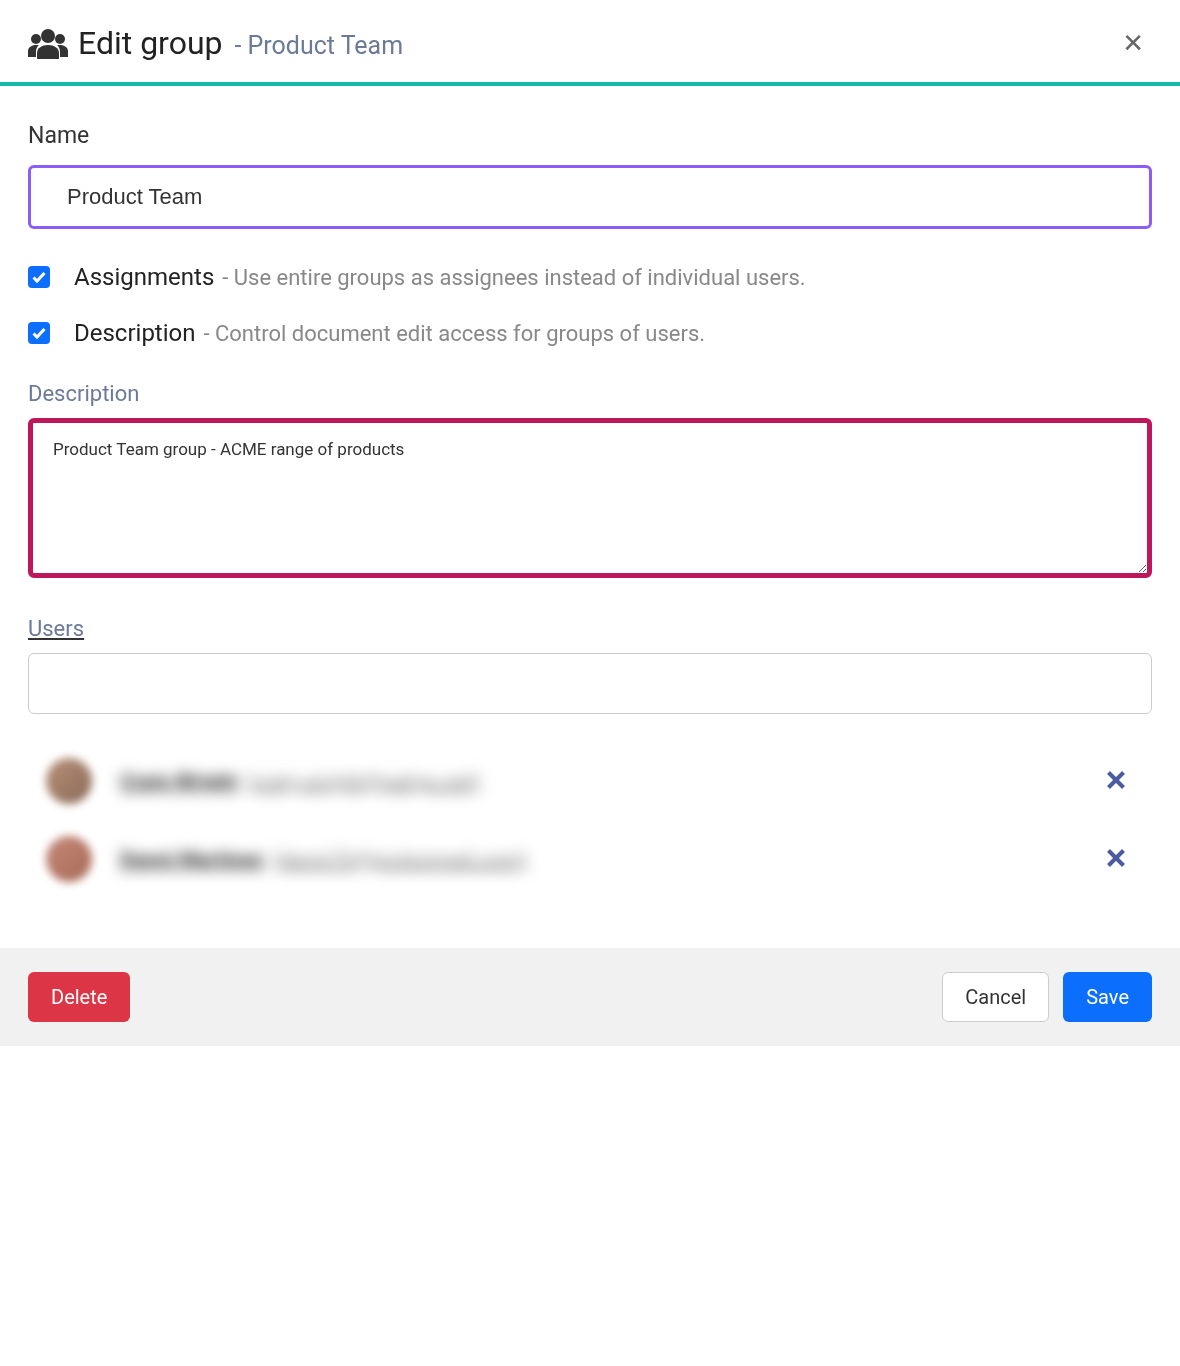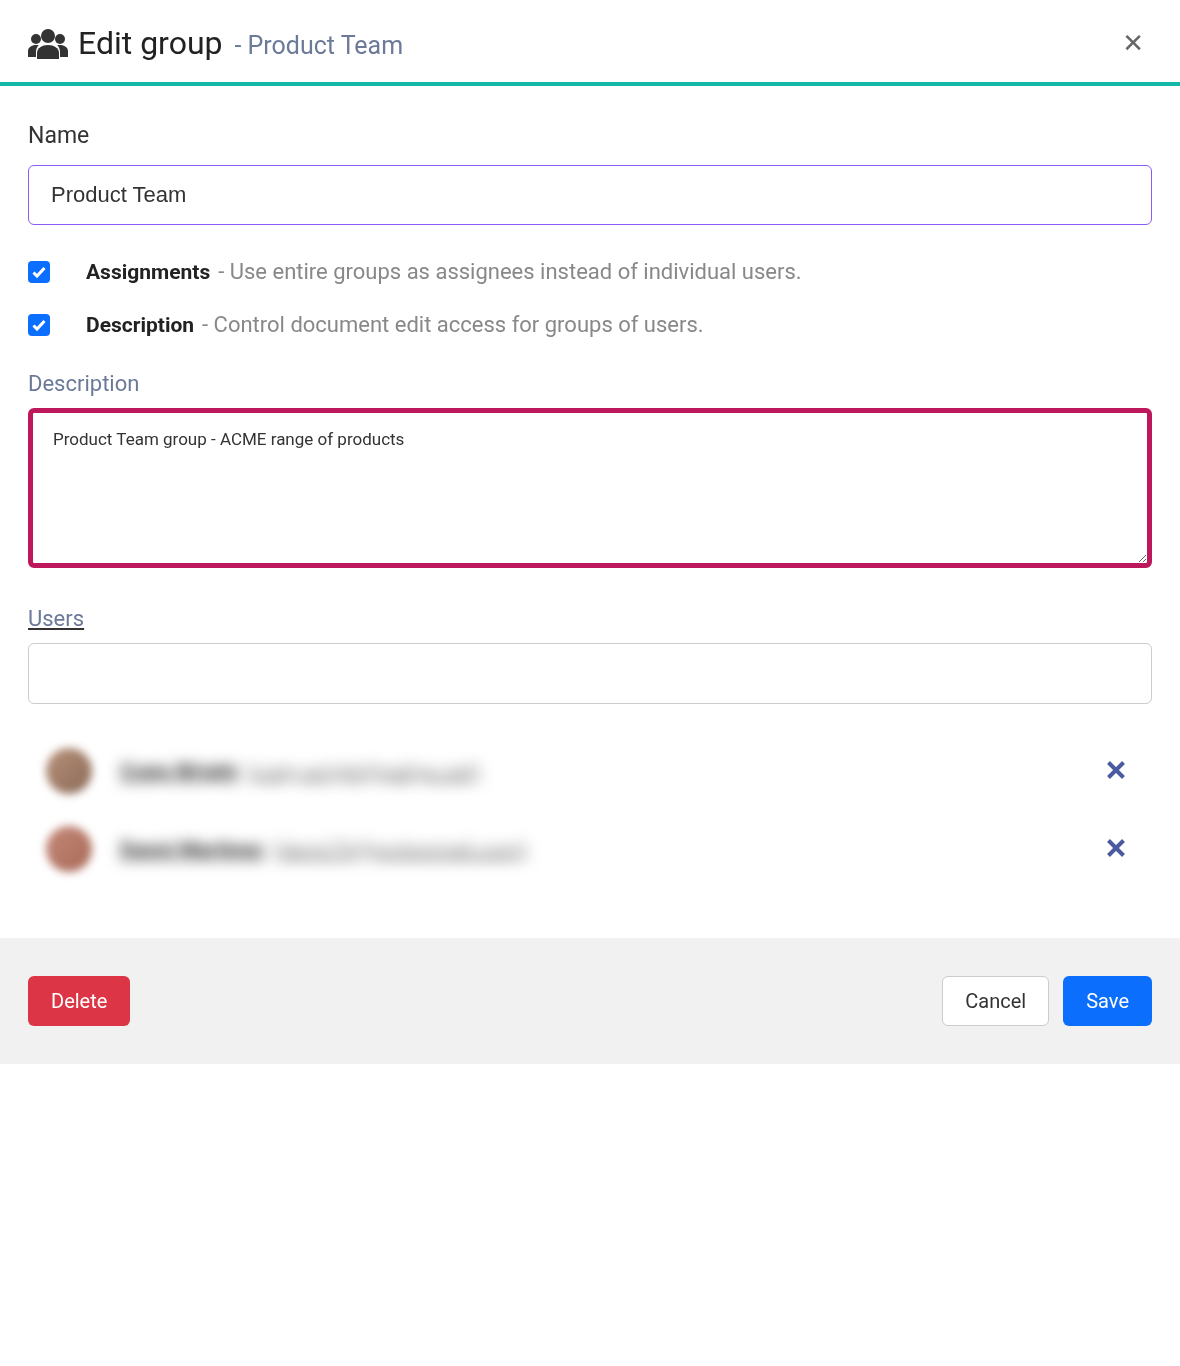--- a/index.html
+++ b/index.html
@@ -65,23 +65,23 @@
     }
     .field-label-sub {
       font-size: 22px;
       color: #6b7a99;
       margin-bottom: 12px;
       margin-top: 24px;
       display: block;
     }
     .text-input {
       width: 100%;
-      padding: 16px 22px;
+      padding: 16px 36px;
       font-size: 22px;
-      border: 1px solid #8b5cf6;
+      border: 3px solid #8b5cf6;
       border-radius: 6px;
       color: #333;
       background: #fff;
     }
     .section {
       margin-bottom: 34px;
     }
     .checkbox-row {
       display: flex;
       align-items: center;
@@ -104,24 +104,23 @@
       cursor: pointer;
     }
     .checkbox svg {
       width: 16px;
       height: 16px;
       stroke: #fff;
       stroke-width: 3;
       fill: none;
     }
     .checkbox-label {
-      font-size: 21px;
+      font-size: 24px;
       color: #222;
-      font-weight: 700;
-      margin-left: 12px;
+      font-weight: 400;
     }
     .checkbox-hint {
       font-size: 22px;
       color: #888;
       font-weight: 400;
       margin-left: 4px;
     }
     .textarea {
       width: 100%;
       min-height: 160px;
@@ -188,21 +187,21 @@
       padding: 4px 16px;
     }
     .remove-user svg {
       width: 20px;
       height: 20px;
       stroke: #4a5ba0;
       stroke-width: 3.2;
     }
     .footer {
       background: #f1f1f1;
-      padding: 38px 28px;
+      padding: 24px 28px;
       display: flex;
       align-items: flex-start;
       justify-content: space-between;
     }
     .footer-right {
       display: flex;
       gap: 14px;
     }
     .btn {
       padding: 12px 22px;

